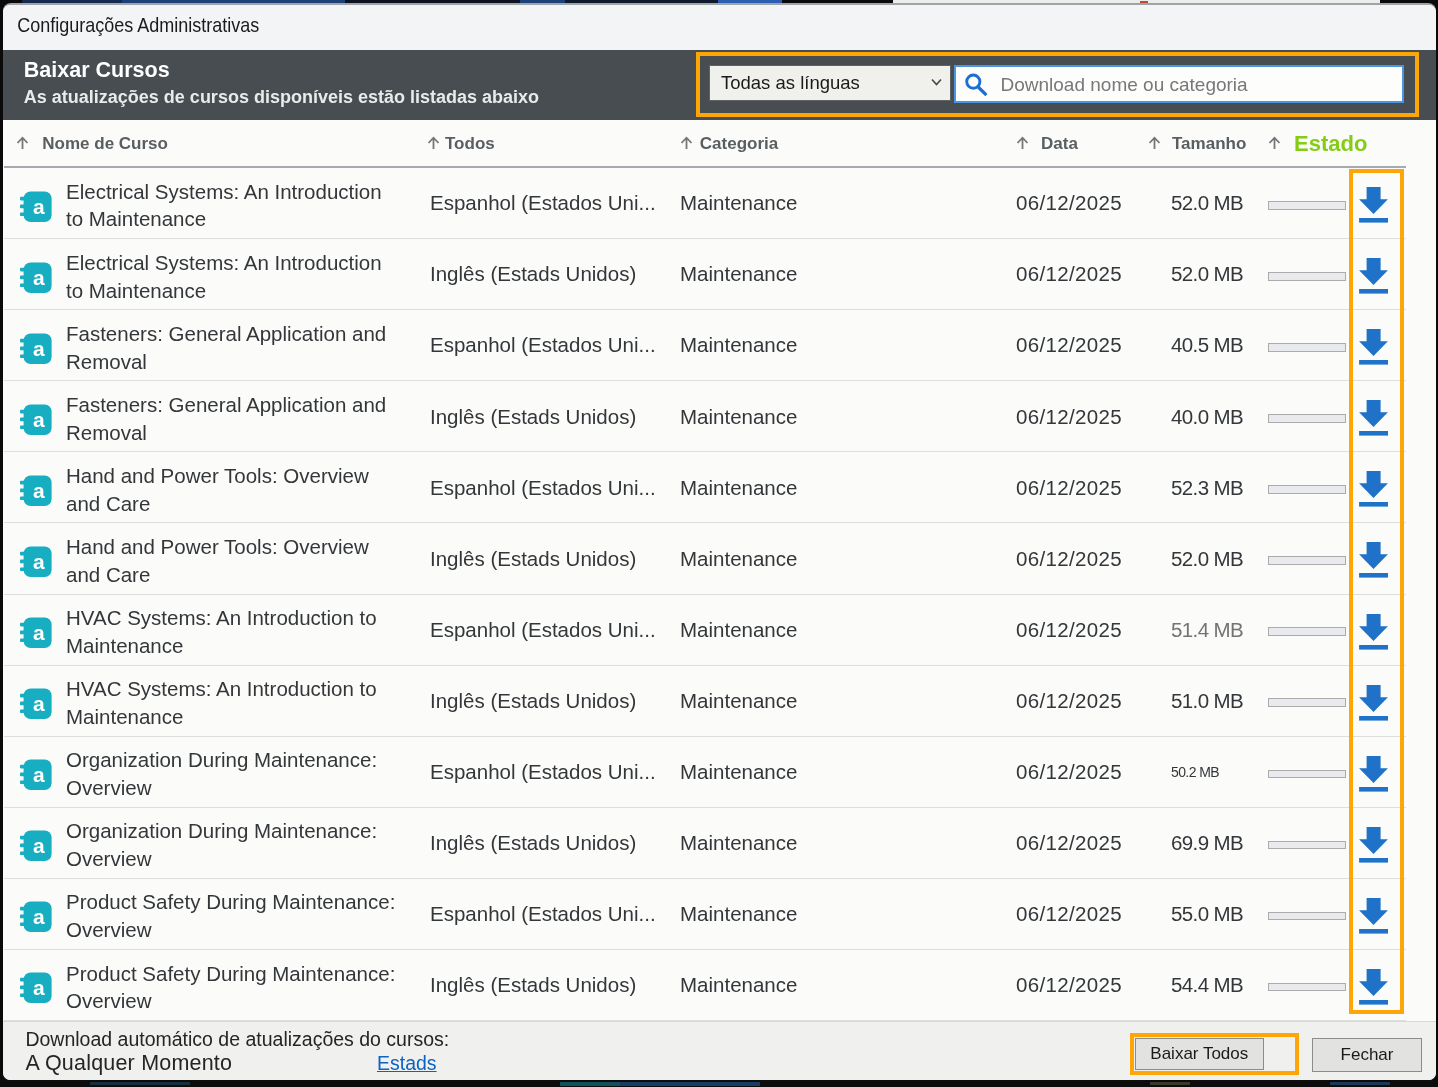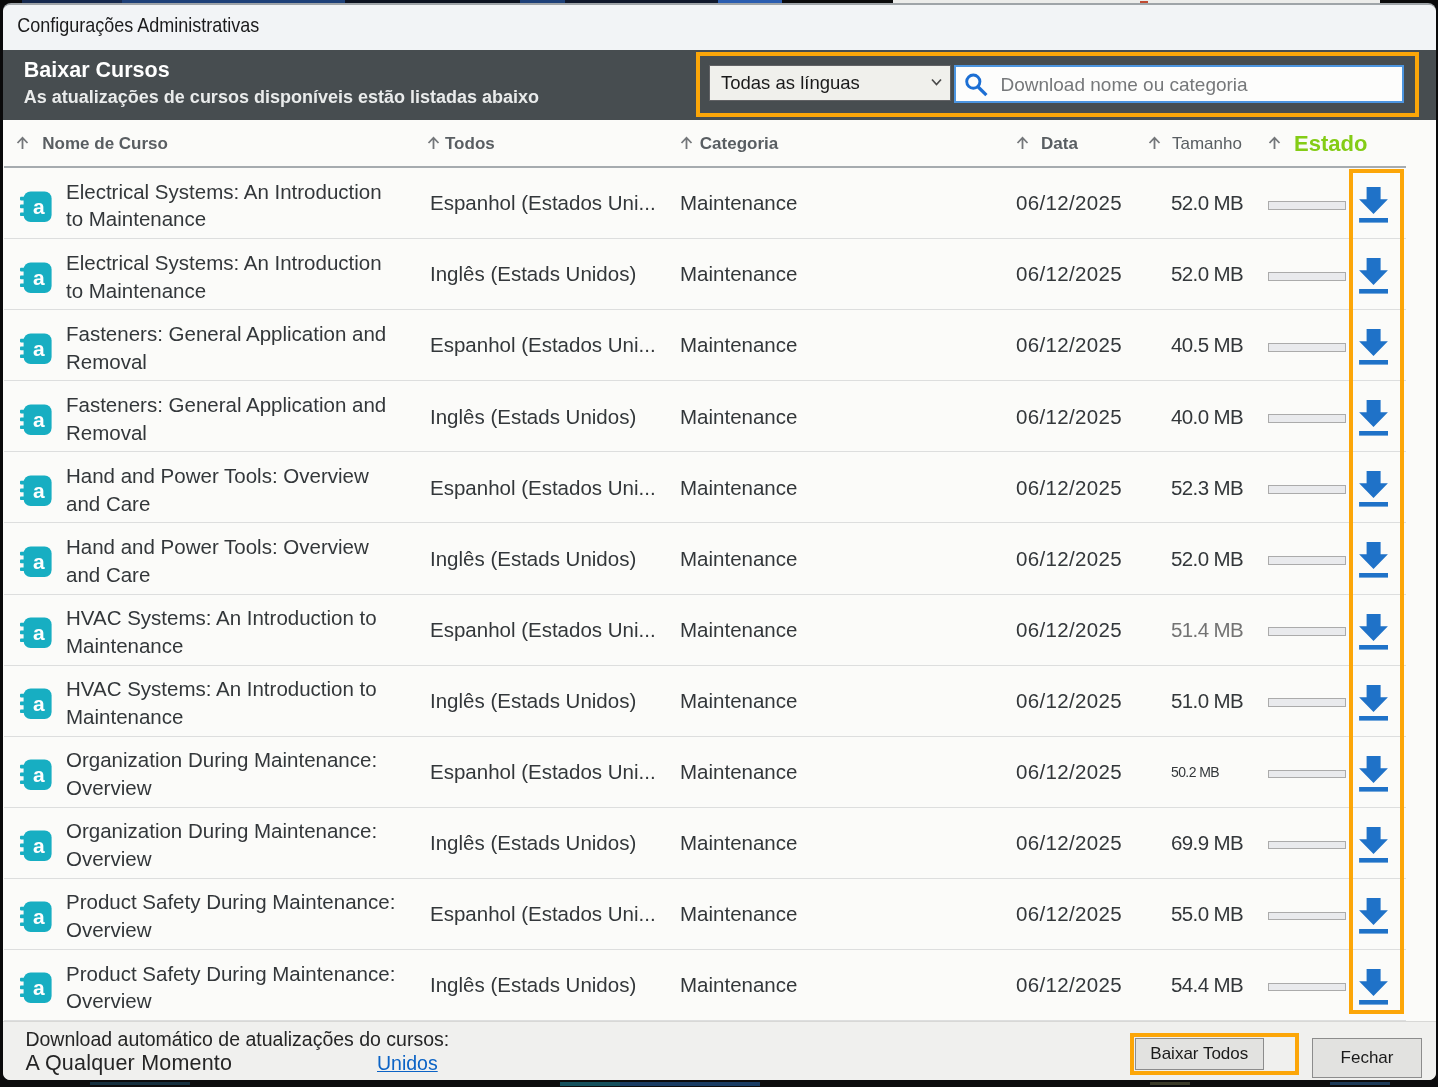--- a/index.html
+++ b/index.html
@@ -45,21 +45,21 @@
     <path d="M6.5 13 V2 M1.5 7 L6.5 1.7 L11.5 7" stroke="#74777A" stroke-width="1.8" fill="none"></path>
   </svg>
 <div class="a" style="left:699.8px;top:135px;font-size:17px;line-height:17px;font-weight:bold;color:#595E62">Categoria</div>
 <svg class="a" style="left:1016px;top:135.5px" width="13" height="14" viewBox="0 0 13 14">
     <path d="M6.5 13 V2 M1.5 7 L6.5 1.7 L11.5 7" stroke="#74777A" stroke-width="1.8" fill="none"></path>
   </svg>
 <div class="a" style="left:1041px;top:135px;font-size:17px;line-height:17px;font-weight:bold;color:#595E62">Data</div>
 <svg class="a" style="left:1147.7px;top:135.5px" width="13" height="14" viewBox="0 0 13 14">
     <path d="M6.5 13 V2 M1.5 7 L6.5 1.7 L11.5 7" stroke="#74777A" stroke-width="1.8" fill="none"></path>
   </svg>
-<div class="a" style="left:1172px;top:135px;font-size:17px;line-height:17px;font-weight:normal;color:#595E62">Tamanho</div>
+<div class="a" style="left:1172px;top:135px;font-size:17px;line-height:17px;font-weight:bold;color:#595E62">Tamanho</div>
 <svg class="a" style="left:1268px;top:135.5px" width="13" height="14" viewBox="0 0 13 14">
     <path d="M6.5 13 V2 M1.5 7 L6.5 1.7 L11.5 7" stroke="#74777A" stroke-width="1.8" fill="none"></path>
   </svg>
 <div class="a" style="left:1294px;top:135px;font-size:22px;line-height:17px;font-weight:bold;color:#84cc16">Estado</div>
 <div class="a" style="left:4px;top:166.2px;width:1402px;height:1.5px;background:#A6ABAF"></div>
 
 <svg width="32" height="32" viewBox="0 0 32 32" style="position:absolute;left:19.5px;top:190.5px">
 <rect x="3.6" y="0.5" width="28" height="30.5" rx="7" fill="#17AEC2"></rect>
 <rect x="0" y="5.8" width="6.5" height="3.6" rx="0.8" fill="#17AEC2"></rect>
 <rect x="0" y="13.6" width="6.5" height="3.6" rx="0.8" fill="#17AEC2"></rect>
@@ -283,25 +283,25 @@
 <div class="a" style="left:1268px;top:982.65px;width:77.6px;height:8.6px;background:#E9EAED;border:1px solid #ABABAB"></div>
 <svg width="29" height="36" viewBox="0 0 29 36" style="position:absolute;left:1359px;top:968.75px">
 <path d="M7.6 0 h14 v12.2 h7.3 L14.5 27 L0.1 12.2 h7.5 Z" fill="#1F72C8"></path>
 <rect x="0.1" y="31" width="28.9" height="4.6" fill="#1F72C8"></rect>
 </svg>
 <div class="a" style="left:4px;top:1019.8px;width:1402px;height:1px;background:#DDDEDE"></div>
 <div class="a" style="left:1348.5px;top:169px;width:55px;height:845px;border:4.8px solid #FCA608"></div>
 <div class="a" style="left:3px;top:1020.8px;width:1432.5px;height:59.2px;background:#F0F0EE;border-top:1px solid #D8D8D6;border-radius:0 0 7px 7px"></div>
 <div class="a" style="left:25.4px;top:1029.5px;font-size:19.5px;line-height:19.5px;color:#252525">Download automático de atualizações do cursos:</div>
 <div class="a" style="left:25.4px;top:1052.5px;font-size:21.5px;line-height:21.5px;letter-spacing:0.2px;color:#252525">A Qualquer Momento</div>
-<div class="a" style="left:377px;top:1054.1px;font-size:19.5px;line-height:19.5px;color:#0B63C5;text-decoration:underline">Unidos</div>
+<div class="a" style="left:377px;top:1054.1px;font-size:19.5px;line-height:19.5px;color:#0B63C5;text-decoration:underline">Estads</div>
 <div class="a" style="left:1130px;top:1033.2px;width:168.6px;height:41.6px;border:4.5px solid #FCA608"></div>
 <div class="a" style="left:1134.8px;top:1037.9px;width:129px;height:31.8px;background:#E2E2E0;border:1px solid #8C8C8C;display:flex;align-items:center;justify-content:center">
     <span style="font-size:17px;color:#1A1A1A">Baixar Todos</span>
   </div>
-<div class="a" style="left:1311.6px;top:1038.4px;width:110.9px;height:40px;background:#E2E2E0;border:1px solid #8C8C8C;display:flex;align-items:center;justify-content:center">
+<div class="a" style="left:1311.6px;top:1038.4px;width:110.9px;height:34px;background:#E2E2E0;border:1px solid #8C8C8C;display:flex;align-items:center;justify-content:center">
     <span style="font-size:17px;color:#1A1A1A">Fechar</span>
   </div>
 <div class="a" style="left:0;top:1080px;width:1438px;height:7px;background:#0C0C0D"></div>
 <div class="a" style="left:90px;top:1082px;width:100px;height:3px;background:#16303F"></div>
 <div class="a" style="left:560px;top:1082px;width:60px;height:4px;background:#14505C"></div>
 <div class="a" style="left:620px;top:1082px;width:140px;height:4px;background:#1A3C63"></div>
 <div class="a" style="left:1150px;top:1082px;width:40px;height:3px;background:#3A3A28"></div>
 <div class="a" style="left:1330px;top:1082px;width:60px;height:3px;background:#1C3A58"></div>
 </body></html>

